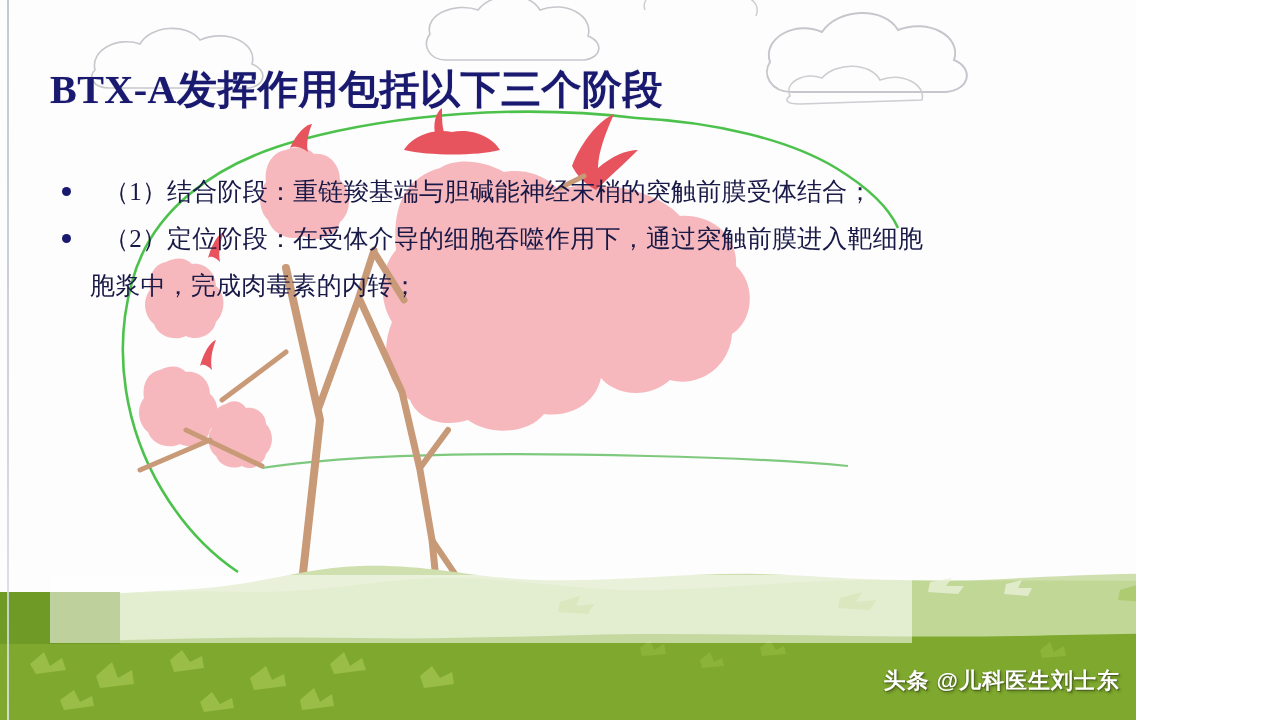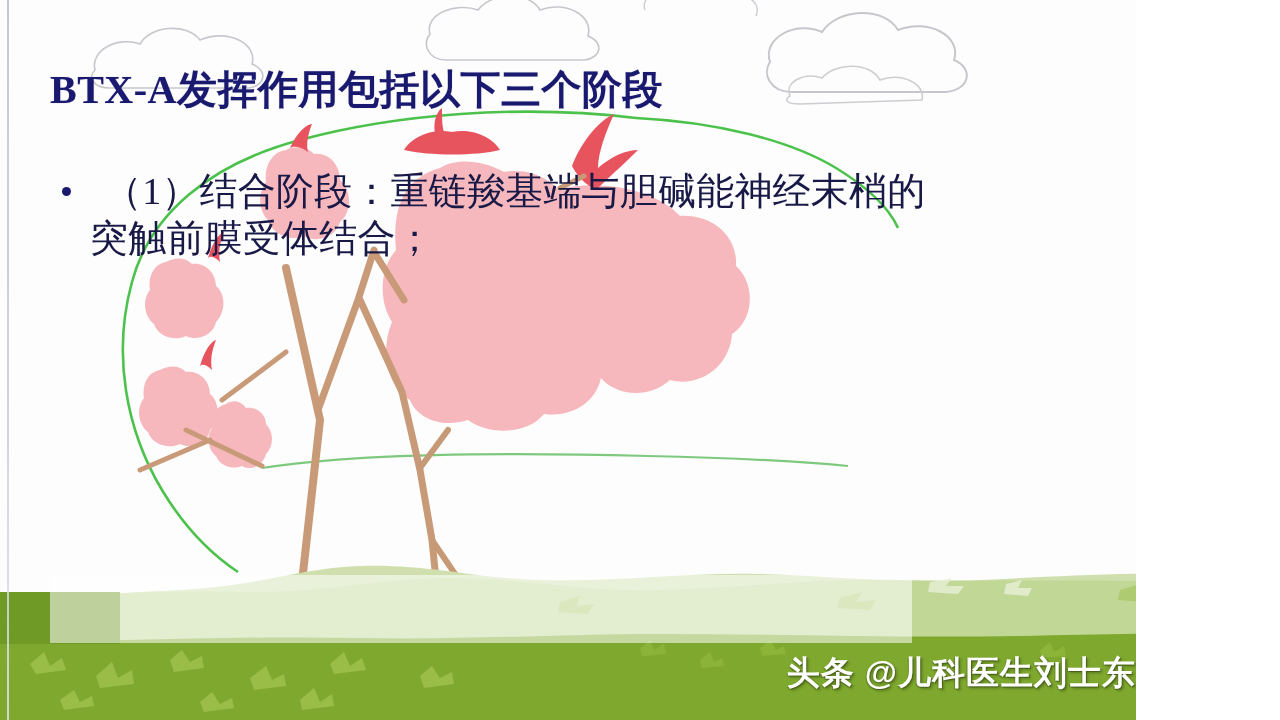--- a/index.html
+++ b/index.html
@@ -41,21 +41,21 @@
   }
   
   .body-block {
     position:absolute;
     left:48px; top:168px;
     width:900px;
   }
   .para {
     position:relative;
     color:#191947;
-    font-size:38px;
+    font-size:25px;
     line-height:47px;
     letter-spacing:.2px;
     font-family:"Liberation Serif","DejaVu Serif",serif;
     margin-bottom:0;
     padding-left:42px;
     text-indent:0;
   }
   .para.bulleted::before {
     content:"";
     position:absolute;
@@ -70,22 +70,22 @@
   
   .panel {
     position:absolute;
     left:50px; top:575px;
     width:862px; height:68px;
     background:rgba(255,255,255,.55);
   }
   
   .watermark {
     position:absolute;
-    right:0; bottom:24px;
-    font-size:33px;
+    right:16px; bottom:24px;
+    font-size:22px;
     font-weight:700;
     color:#ffffff;
     letter-spacing:1px;
     font-family:"Liberation Sans","DejaVu Sans",sans-serif;
     text-shadow:
       1px 1px 0 rgba(60,80,20,.55),
       -1px 1px 0 rgba(60,80,20,.35),
       2px 2px 3px rgba(40,60,10,.45);
     white-space:nowrap;
     margin-left:40px;
@@ -231,19 +231,22 @@
   </svg>
 
   <div class="left-rule"></div>
 
   <div class="title">BTX-A发挥作用包括以下三个阶段</div>
 
   <div class="body-block">
     <p class="para bulleted">
       <span class="lead-sp"></span><span>（1）结合阶段：重链羧基端与胆碱能神经末梢的突触前膜受体结合；</span>
     </p>
+    <p class="para bulleted">
+      <span class="lead-sp"></span><span>（2）定位阶段：在受体介导的细胞吞噬作用下，通过突触前膜进入靶细胞胞浆中，完成肉毒素的内转；</span>
+    </p>
   </div>
 
   <div class="panel"></div>
 
   <div class="watermark">头条 @儿科医生刘士东</div>
 
 </div>
 
 </body></html>

